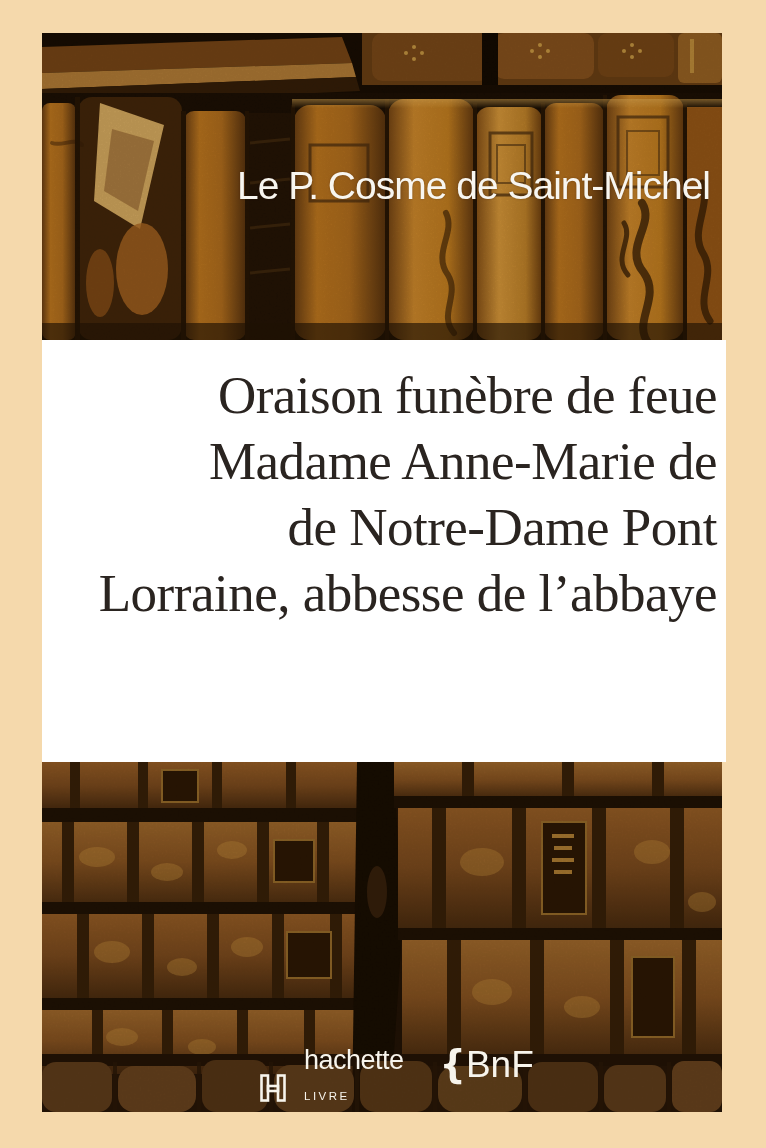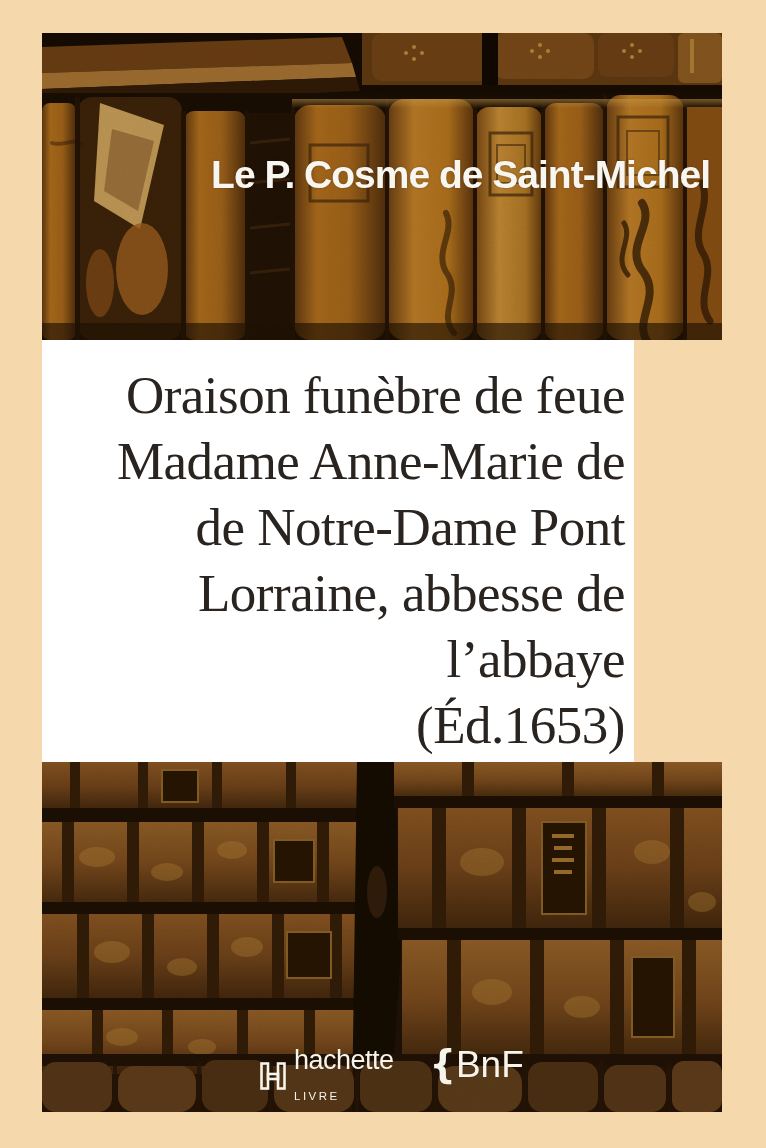--- a/index.html
+++ b/index.html
@@ -9,50 +9,50 @@
     background:#f5d9ac;
     overflow:hidden;
     font-family:"Liberation Sans", sans-serif;
   }
   .photo{position:absolute;left:42px;width:680px;overflow:hidden;}
   .photo svg{display:block;}
   .top-photo{top:33px;height:307px;}
   .bottom-photo{top:762px;height:350px;}
   .author{
     position:absolute;
-    right:12px;top:121px;
+    right:12px;top:132px;
     width:680px;
     text-align:right;
     color:#f8f6f0;
-    font-size:39px;font-weight:bold;
+    font-size:39px;font-weight:normal;
     letter-spacing:-1px;
     line-height:42px;
     text-shadow:0 0 2px rgba(40,20,5,.35);
   }
   .title-band{
     position:absolute;left:42px;top:340px;
-    width:592px;height:422px;
+    width:684px;height:422px;
     background:#ffffff;
   }
   .title{
     position:absolute;top:22px;right:9px;left:0;
     text-align:right;
     font-family:"Liberation Serif", serif;
     font-weight:normal;
     font-size:53px;
     line-height:66px;
     color:#2a2420;
     letter-spacing:-0.5px;
   }
   .logos{
     position:absolute;
     left:216px;top:286px;
     display:flex;align-items:flex-start;gap:36px;
   }
-  .hachette{display:flex;align-items:center;gap:6px;}
+  .hachette{display:flex;align-items:flex-end;gap:16px;}
   .hachette-icon{display:block;margin-top:2px;}
   .h-words{display:flex;flex-direction:column;line-height:1;}
   .h-name{
     color:#f7f4ec;font-size:27px;font-weight:normal;
     letter-spacing:-0.5px;line-height:24px;
   }
   .h-sub{
     color:#f7f4ec;font-size:11.5px;font-weight:normal;
     letter-spacing:2.5px;margin-top:19px;
   }
@@ -190,21 +190,20 @@
     </svg>
     <div class="author">Le P. Cosme de Saint-Michel</div>
   </div>
 
   <div class="title-band">
     <div class="title">
       <div>Oraison funèbre de feue</div>
       <div>Madame Anne-Marie de</div>
       <div>de Notre-Dame Pont</div>
       <div>Lorraine, abbesse de l’abbaye</div>
-      <div>(Éd.1653)</div>
     </div>
   </div>
 
   <div class="photo bottom-photo">
     <svg width="680" height="350" viewBox="0 0 680 350">
       <defs>
         <linearGradient id="row1" x1="0" y1="0" x2="0" y2="1">
           <stop offset="0" stop-color="#8a5524"></stop>
             <stop offset="0.5" stop-color="#6f421c"></stop>
           <stop offset="1" stop-color="#3f240e"></stop>

